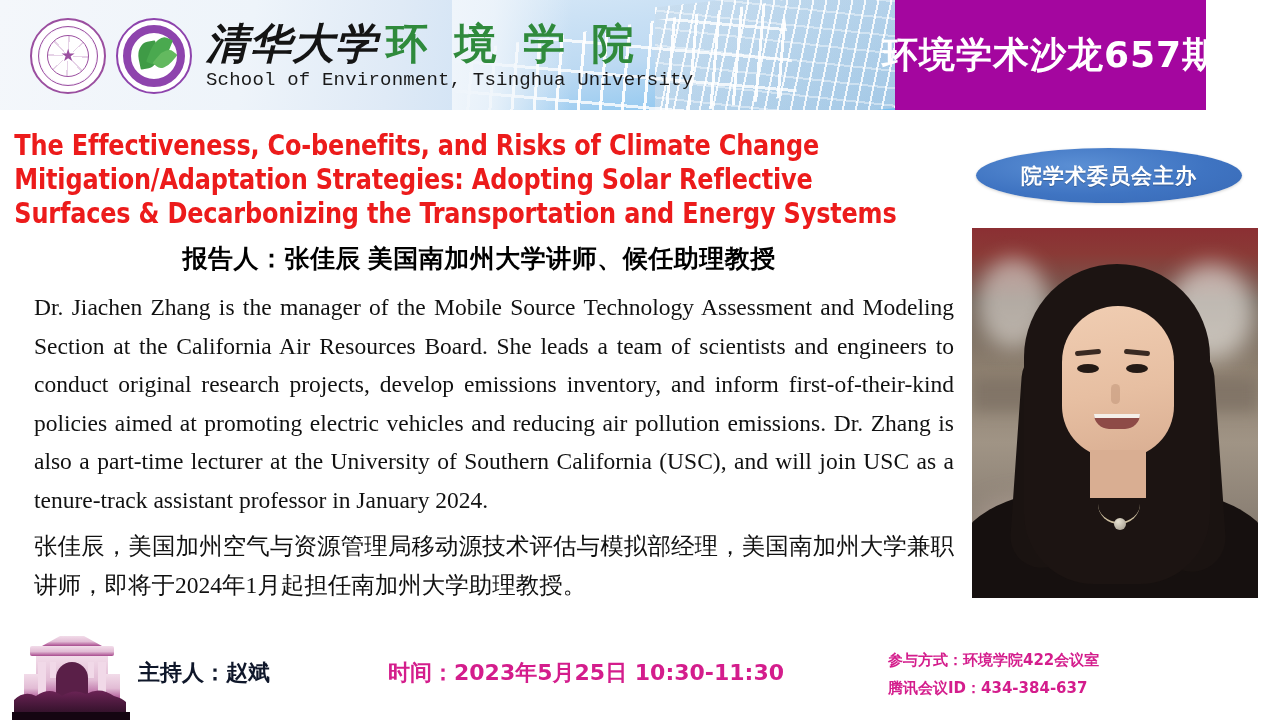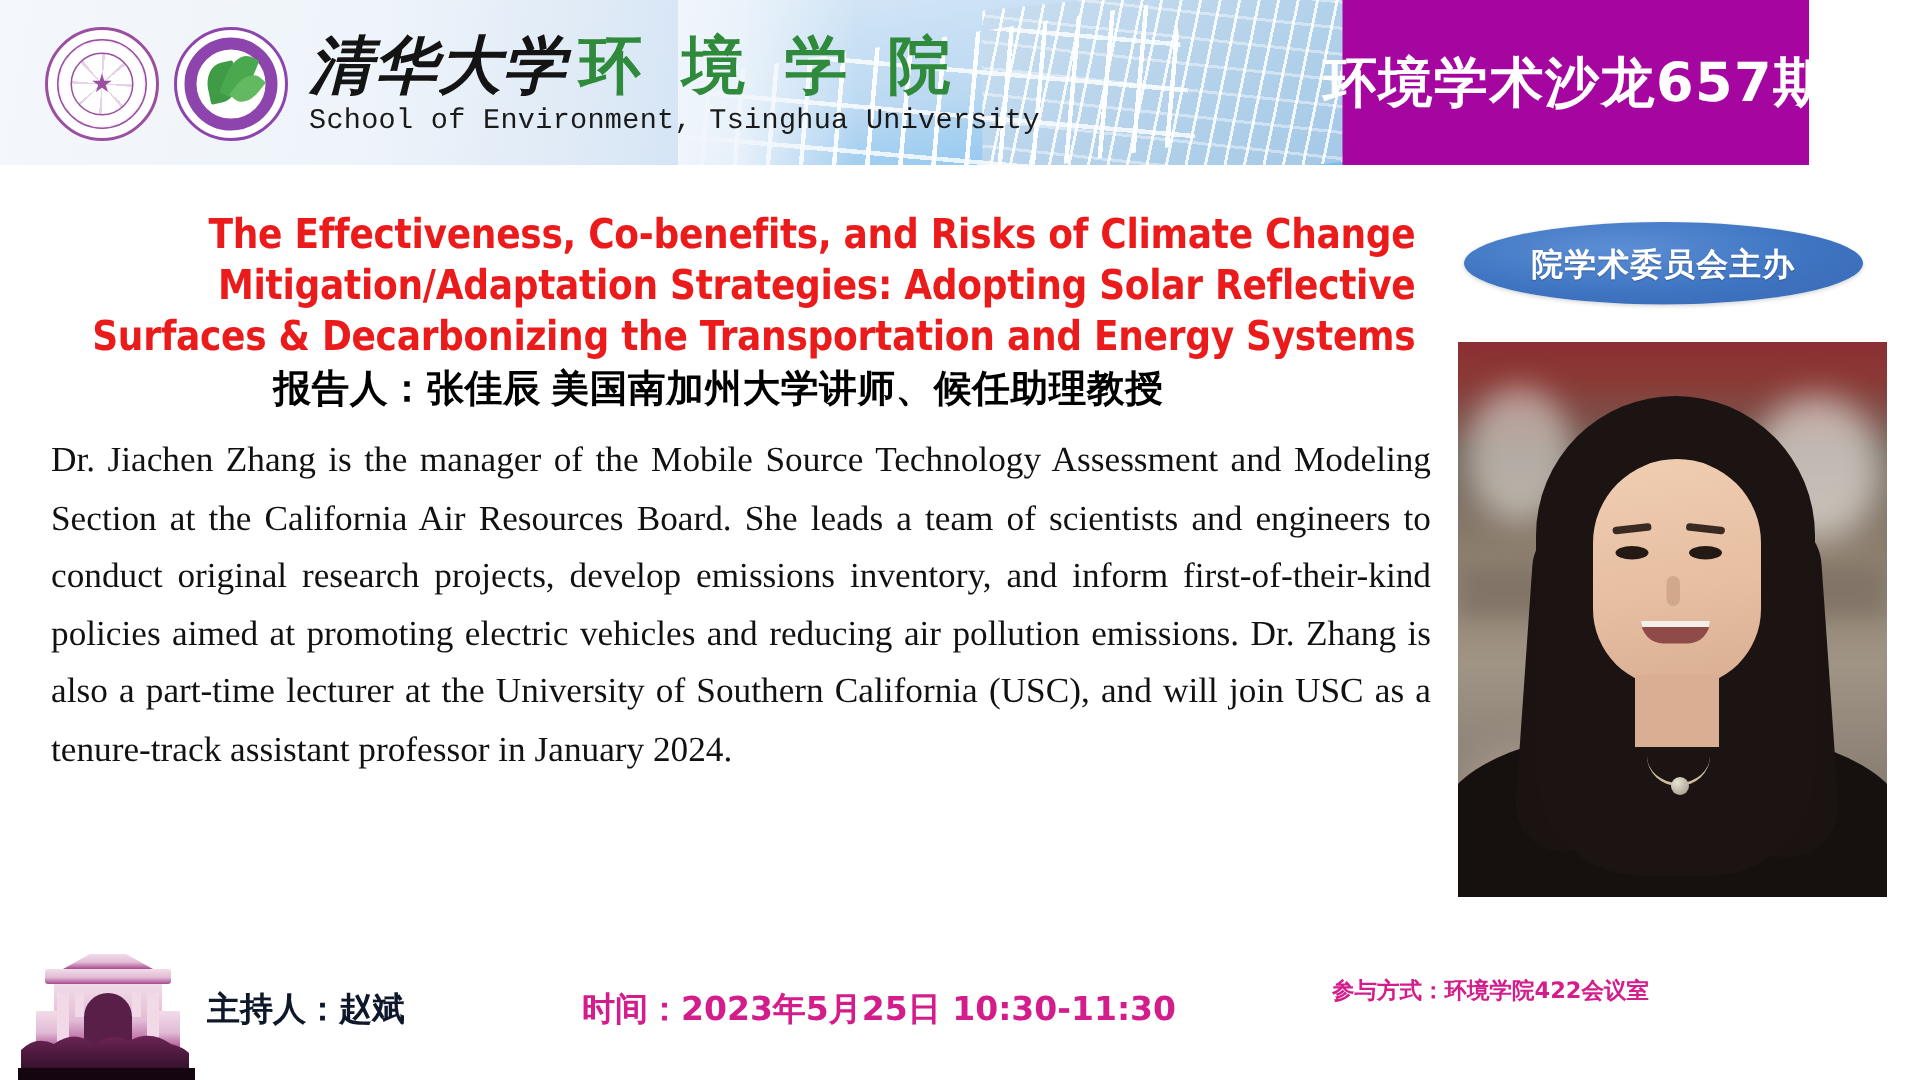--- a/index.html
+++ b/index.html
@@ -87,21 +87,21 @@
   .banner{
     position:absolute;left:895px;top:0;width:311px;height:110px;background:#a4069f;
     display:flex;align-items:center;justify-content:center;
   }
   .banner-text{
     color:#ffffff;font-size:36px;font-weight:bold;letter-spacing:1px;white-space:nowrap;
     font-family:"DejaVu Sans","Liberation Sans",sans-serif;
   }
 
   
-  .title-block{position:absolute;left:0;top:128px;width:958px;text-align:right;margin-top:11px;}
+  .title-block{position:absolute;left:0;top:128px;width:958px;text-align:left;}
   .title-line{
     color:#ec1b1b;font-weight:bold;font-size:27.5px;line-height:34px;
     font-family:"DejaVu Sans Condensed","Liberation Sans",sans-serif;
     letter-spacing:-.2px;white-space:nowrap;
     transform:scaleX(.97);
   }
   .speaker-line{
     position:absolute;left:0;top:242px;width:958px;text-align:center;
     color:#000000;font-weight:bold;font-size:25px;letter-spacing:.5px;white-space:nowrap;
     font-family:Liberation Serif, serif;
@@ -227,20 +227,21 @@
   </div>
 
   <div class="speaker-line">报告人：张佳辰    美国南加州大学讲师、候任助理教授</div>
 
   <div class="badge">
     <span class="badge-text">院学术委员会主办</span>
   </div>
 
   <div class="bio">
     <p class="bio-en">Dr. Jiachen Zhang is the manager of the Mobile Source Technology Assessment and Modeling Section at the California Air Resources Board. She leads a team of scientists and engineers to conduct original research projects, develop emissions inventory, and inform first-of-their-kind policies aimed at promoting electric vehicles and reducing air pollution emissions. Dr. Zhang is also a part-time lecturer at the University of Southern California (USC), and will join USC as a tenure-track assistant professor in January 2024.</p>
+    <p class="bio-cn">张佳辰，美国加州空气与资源管理局移动源技术评估与模拟部经理，美国南加州大学兼职讲师，即将于2024年1月起担任南加州大学助理教授。</p>
   </div>
 
   <div class="portrait">
     <div class="p-bg"></div>
     <div class="p-blur1"></div>
     <div class="p-blur2"></div>
     <div class="p-blur3"></div>
     <div class="p-blur4"></div>
     <div class="p-shoulder"></div>
     <div class="p-hair-l"></div>
@@ -283,15 +284,16 @@
       <rect x="98" y="46" width="14" height="26" fill="url(#gateG)"></rect>
       <path d="M6 72 q10 -10 22 -4 q14 -10 26 0 q12 -8 24 -2 q14 -8 28 2 q8 2 12 6 l0 10 L6 88 Z" fill="url(#baseG)"></path>
       <rect x="4" y="84" width="118" height="8" fill="#140511"></rect>
     </svg>
   </div>
 
   <div class="footer-host">主持人：赵斌</div>
   <div class="footer-time">时间：2023年5月25日    10:30-11:30</div>
   <div class="footer-join">
     <div>参与方式：环境学院422会议室</div>
+    <div>腾讯会议ID：434-384-637</div>
   </div>
 
 </div>
 
 </body></html>

